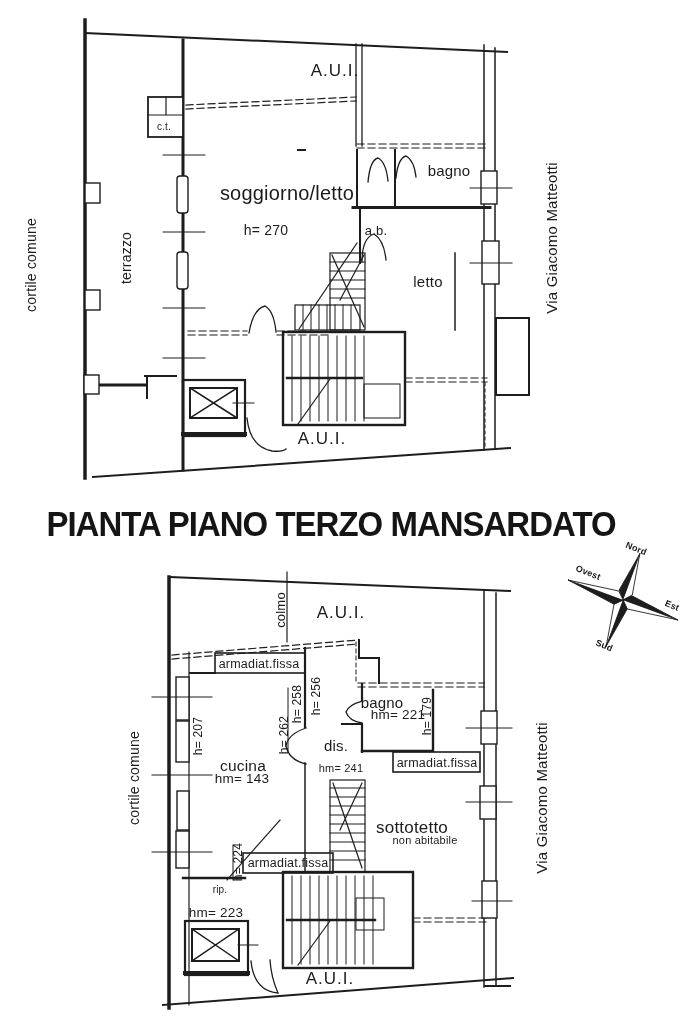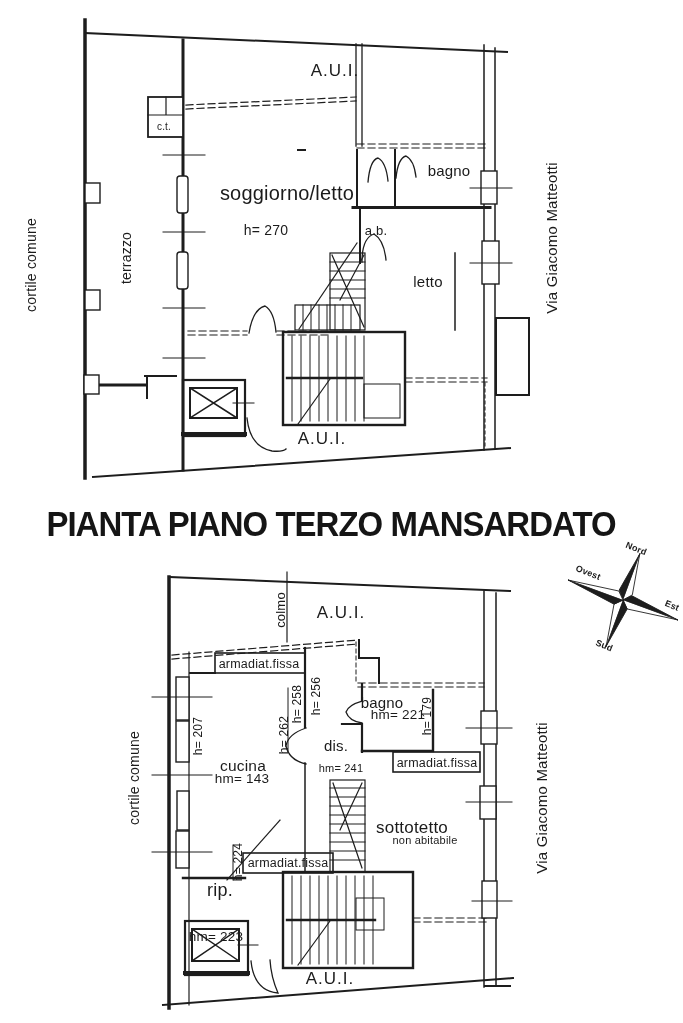--- a/index.html
+++ b/index.html
@@ -205,22 +205,22 @@
   <div class="lbl v" style="left:427px;top:716px;font-size:12px;">h= 179</div>
   <div class="lbl" style="left:336px;top:745px;font-size:15px;">dis.</div>
   <div class="lbl" style="left:341px;top:768px;font-size:11px;">hm= 241</div>
   <div class="lbl" style="left:243px;top:766px;font-size:15.5px;">cucina</div>
   <div class="lbl" style="left:242px;top:779px;font-size:13.5px;">hm= 143</div>
   <div class="lbl" style="left:437px;top:763px;font-size:12.5px;">armadiat.fissa</div>
   <div class="lbl" style="left:412px;top:827px;font-size:17px;">sottotetto</div>
   <div class="lbl" style="left:425px;top:840px;font-size:11px;">non abitabile</div>
   <div class="lbl v" style="left:238px;top:862px;font-size:12px;">h= 224</div>
   <div class="lbl" style="left:288px;top:863px;font-size:12.5px;">armadiat.fissa</div>
-  <div class="lbl" style="left:220px;top:890px;font-size:18px;text-align:right;">rip.</div>
-  <div class="lbl" style="left:216px;top:913px;font-size:13.5px;margin-top:24px;">hm= 223</div>
+  <div class="lbl" style="left:220px;top:890px;font-size:10px;text-align:right;">rip.</div>
+  <div class="lbl" style="left:216px;top:913px;font-size:13.5px;">hm= 223</div>
   <div class="lbl" style="left:330px;top:978px;font-size:17px;letter-spacing:1px;">A.U.I.</div>
   <div class="lbl v" style="left:134px;top:778px;font-size:14px;">cortile comune</div>
   <div class="lbl v" style="left:541px;top:798px;font-size:15px;">Via Giacomo Matteotti</div>
 
   <div class="lbl c" style="left:636px;top:549px;font-size:9px;transform:translate(-50%,-50%) rotate(22deg);">Nord</div>
   <div class="lbl c" style="left:588px;top:573px;font-size:9px;transform:translate(-50%,-50%) rotate(22deg);">Ovest</div>
   <div class="lbl c" style="left:672px;top:606px;font-size:9px;transform:translate(-50%,-50%) rotate(22deg);">Est</div>
   <div class="lbl c" style="left:604px;top:646px;font-size:9px;transform:translate(-50%,-50%) rotate(22deg);">Sud</div>
 
 </div>

